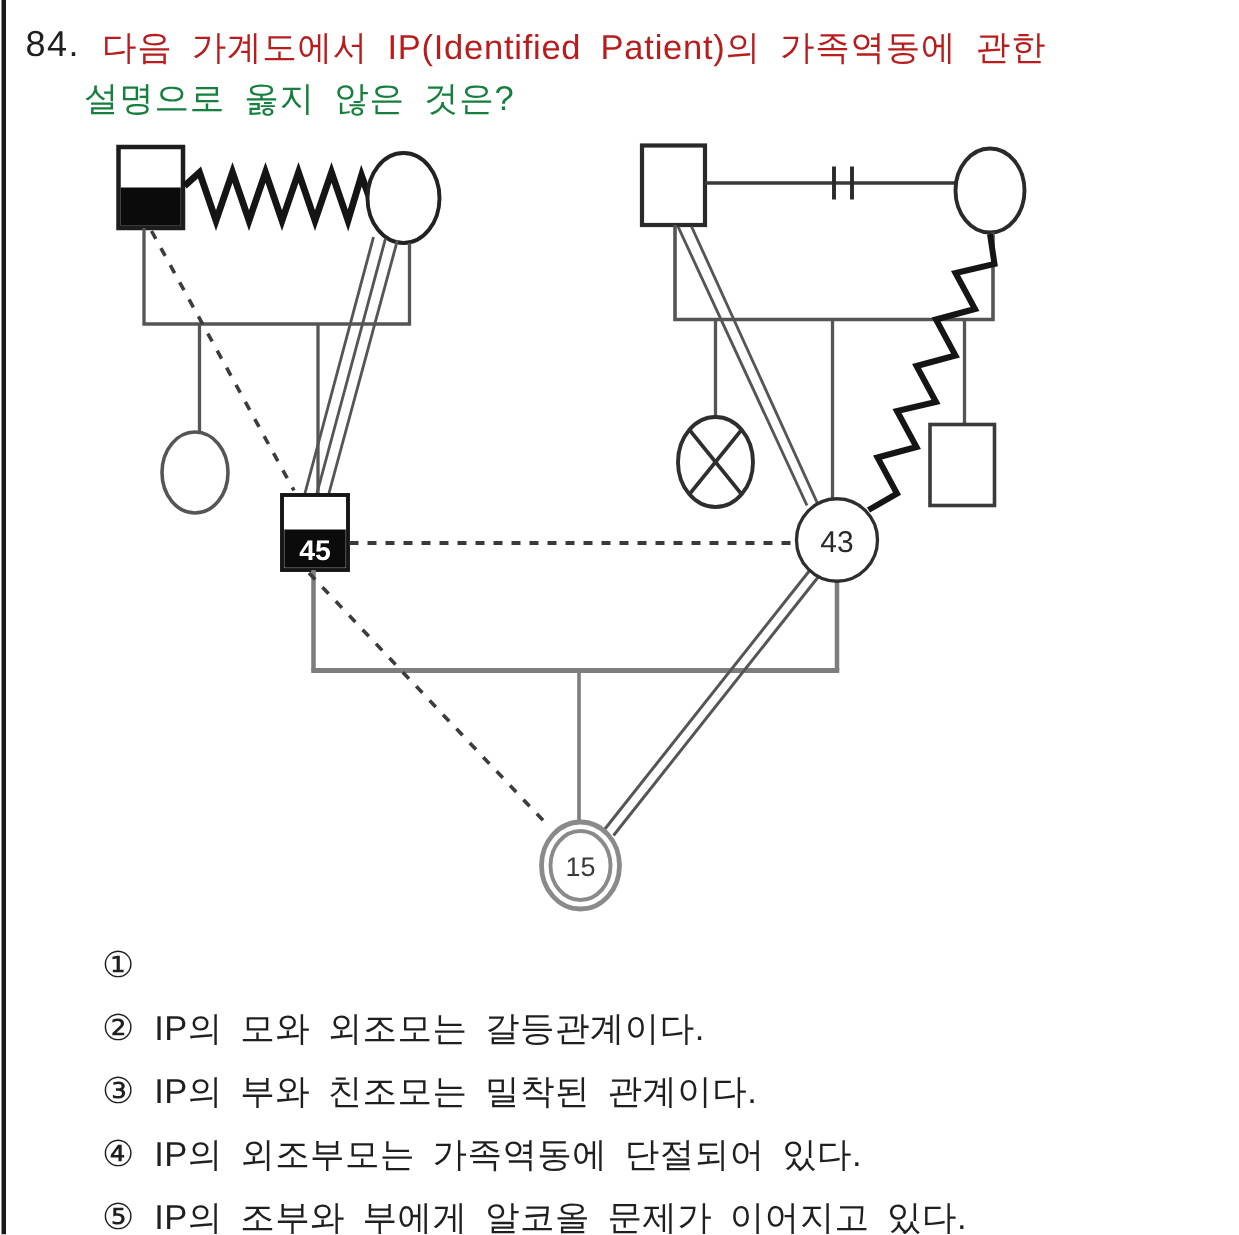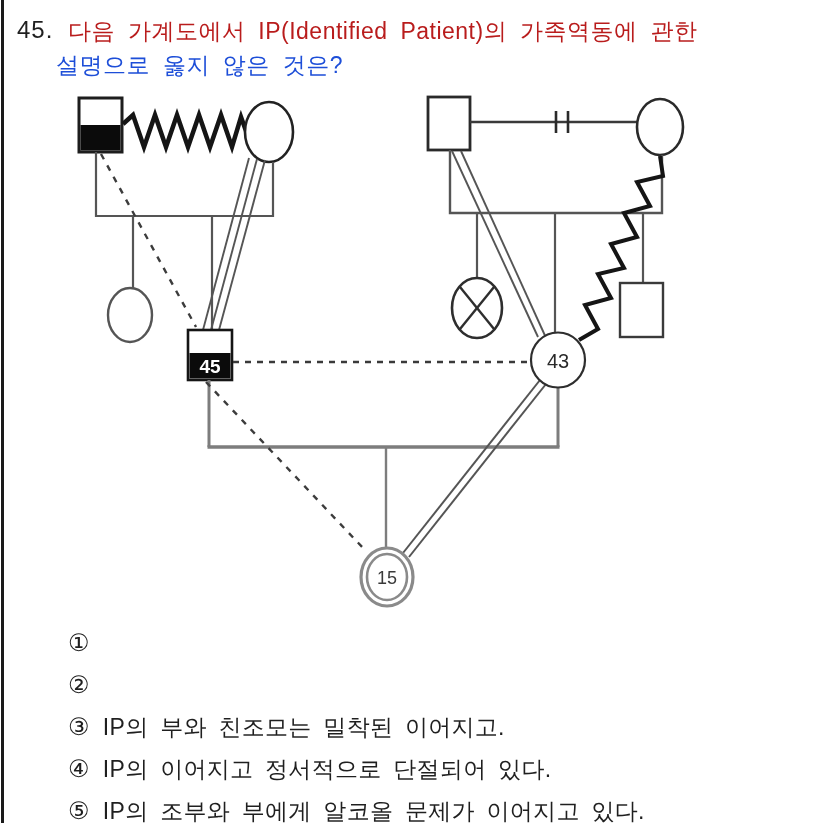--- a/index.html
+++ b/index.html
@@ -20,42 +20,42 @@
     position:absolute;left:17px;top:16px;
     font-size:24px;letter-spacing:1px;color:#1f1f1f;
   }
   .qline1{
     position:absolute;left:68px;top:16px;
     font-size:23px;letter-spacing:.5px;word-spacing:6px;color:#b91c1c;
     white-space:nowrap;
   }
   .qline2{
     position:absolute;left:56px;top:50px;
-    font-size:23px;letter-spacing:.5px;word-spacing:6px;color:#1d4ed8;
+    font-size:23px;letter-spacing:.5px;word-spacing:6px;color:#15803d;
     white-space:nowrap;
   }
   svg.genogram{position:absolute;left:0;top:90px;}
   .options{position:absolute;left:68px;top:622px;width:740px;}
   .opt{
     height:42px;display:flex;align-items:center;
     font-size:23px;letter-spacing:.3px;word-spacing:5px;color:#1f1f1f;
     white-space:nowrap;
   }
   .opt .marker{
     font-size:24px;margin-right:13px;color:#1f1f1f;
   }
   text{font-family:"Liberation Sans","DejaVu Sans",sans-serif;}
 </style>
 </head>
 <body>
 
 <div class="page">
   <div class="left-rule"></div>
 
-  <span class="qnum">45.</span>
+  <span class="qnum">84.</span>
   <span class="qline1">다음 가계도에서 IP(Identified Patient)의 가족역동에 관한</span>
   <span class="qline2">설명으로 옳지 않은 것은?</span>
 
   <svg class="genogram" width="826" height="530" viewBox="0 0 826 530">
 
     <g>
       <rect x="79" y="8" width="43" height="54" fill="#ffffff" stroke="#1d1d1d" stroke-width="3"></rect>
       <rect x="80.5" y="35" width="40" height="25.5" fill="#0b0b0b" stroke="none"></rect>
     </g>
 
@@ -147,27 +147,28 @@
       <text x="387" y="494" text-anchor="middle" font-size="18" fill="#3a3a3a">15</text>
     </g>
   </svg>
 
   <div class="options">
     <div class="opt">
       <span class="marker">①</span>
     </div>
     <div class="opt">
       <span class="marker">②</span>
+      <span>IP의 모와 외조모는 갈등관계이다.</span>
     </div>
     <div class="opt">
       <span class="marker">③</span>
-      <span>IP의 부와 친조모는 밀착된 이어지고.</span>
+      <span>IP의 부와 친조모는 밀착된 관계이다.</span>
     </div>
     <div class="opt">
       <span class="marker">④</span>
-      <span>IP의 이어지고 정서적으로 단절되어 있다.</span>
+      <span>IP의 외조부모는 가족역동에 단절되어 있다.</span>
     </div>
     <div class="opt">
       <span class="marker">⑤</span>
       <span>IP의 조부와 부에게 알코올 문제가 이어지고 있다.</span>
     </div>
   </div>
 </div>
 
 </body></html>

